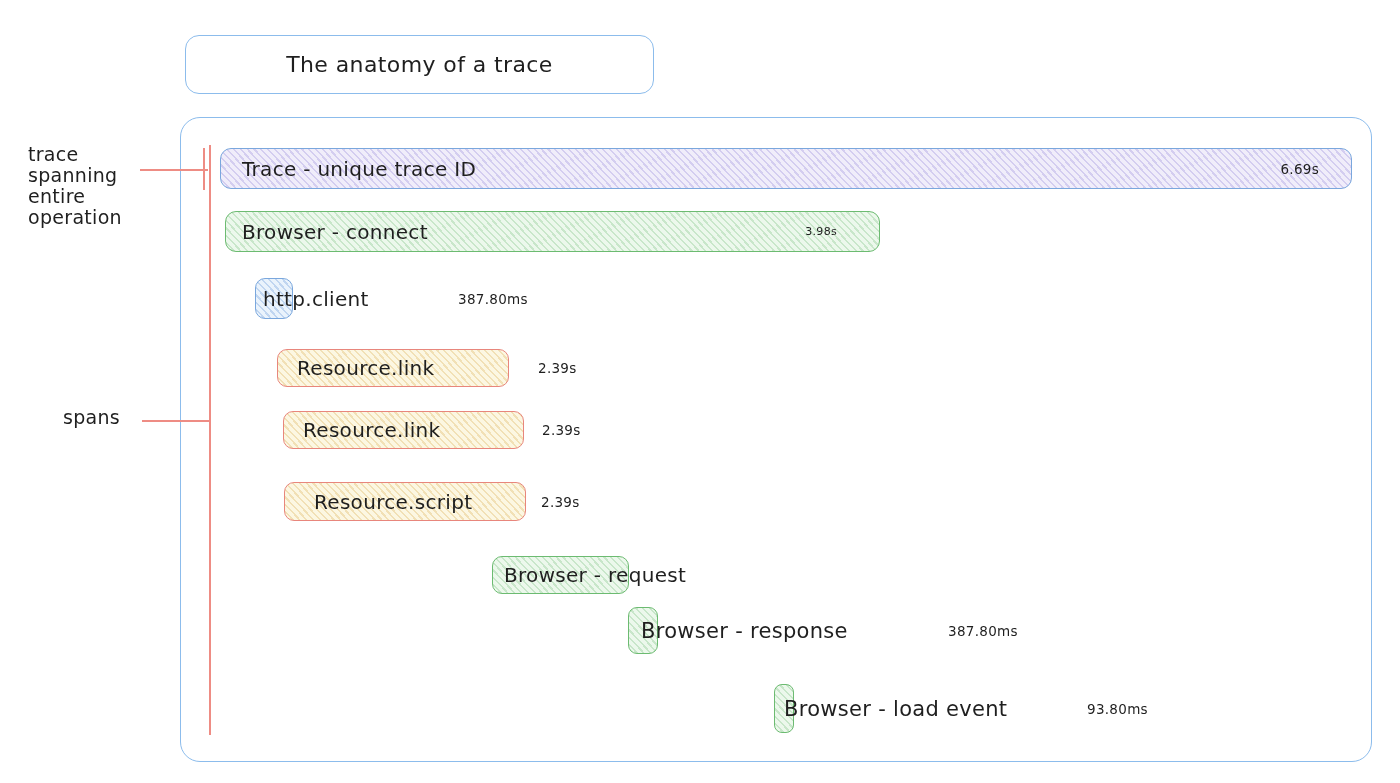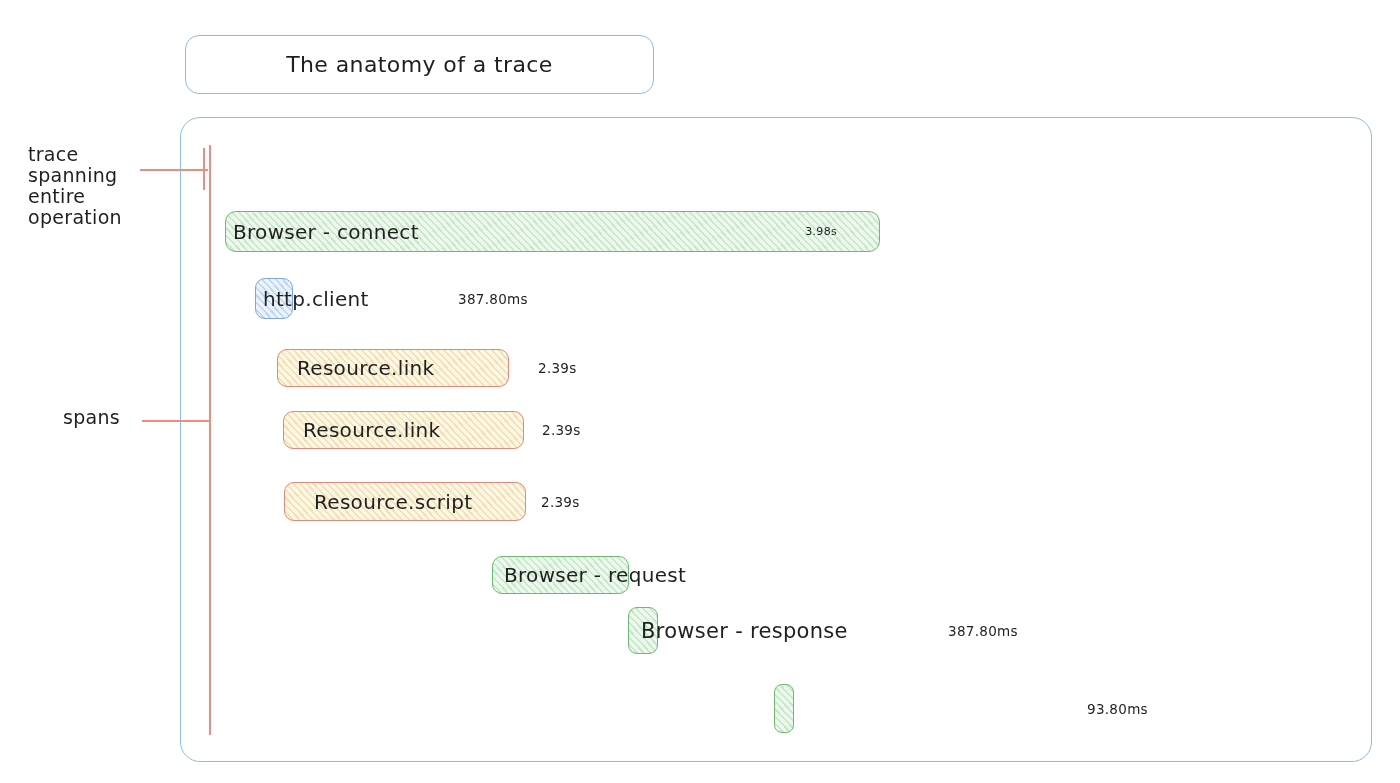--- a/index.html
+++ b/index.html
@@ -96,21 +96,21 @@
     font-size:19px;line-height:21px;letter-spacing:0.3px;
     white-space:pre-line;
   }
   #spans-annotation{
     position:absolute;left:63px;top:406px;
     font-size:19px;letter-spacing:0.3px;
   }
   
   #trace-bar{left:220px;top:148px;width:1132px;height:41px;padding-left:21px;}
   #trace-bar .duration{right:32px;top:0;height:100%;}
-  #span-connect{left:225px;top:211px;width:655px;height:41px;padding-left:7px;}
+  #span-connect{left:225px;top:211px;width:655px;height:41px;padding-left:16px;}
   #span-connect .duration{right:42px;top:0;height:100%;font-size:11px;}
   #span-http-box{left:255px;top:278px;width:38px;height:41px;border-radius:10px;}
   #span-http-label{left:263px;top:278px;height:41px;}
   #span-http-duration{left:458px;top:278px;height:41px;}
   #span-res1{left:277px;top:349px;width:232px;height:38px;padding-left:19px;border-radius:10px;}
   #span-res1-duration{left:538px;top:349px;height:38px;}
   #span-res2{left:283px;top:411px;width:241px;height:38px;padding-left:19px;border-radius:10px;}
   #span-res2-duration{left:542px;top:411px;height:38px;}
   #span-res3{left:284px;top:482px;width:242px;height:39px;padding-left:29px;border-radius:10px;}
   #span-res3-duration{left:541px;top:482px;height:39px;}
@@ -138,20 +138,24 @@
   <div id="trace-pointer-line" class="red-line"></div>
   <div id="trace-pointer-tick" class="red-line"></div>
   <div id="spans-pointer-line" class="red-line"></div>
 
   <div id="trace-annotation">trace
 spanning
 entire
 operation</div>
   <div id="spans-annotation">spans</div>
 
+  <div id="trace-bar" class="box hachure-lavender">
+    <div class="bar-label">Trace - unique trace ID</div>
+    <div class="duration">6.69s</div>
+  </div>
 
   <div id="span-connect" class="box hachure-green">
     <div class="bar-label">Browser - connect</div>
     <div class="duration">3.98s</div>
   </div>
 
   <div id="span-http-box" class="box hachure-blue"></div>
   <div id="span-http-label" class="free-label">http.client</div>
   <div id="span-http-duration" class="duration">387.80ms</div>
 
@@ -171,15 +175,16 @@
   <div id="span-res3-duration" class="duration">2.39s</div>
 
   <div id="span-request-box" class="box hachure-green"></div>
   <div id="span-request-label" class="free-label">Browser - request</div>
 
   <div id="span-response-box" class="box hachure-green"></div>
   <div id="span-response-label" class="free-label">Browser - response</div>
   <div id="span-response-duration" class="duration">387.80ms</div>
 
   <div id="span-load-box" class="box hachure-green"></div>
+  <div id="span-load-label" class="free-label">Browser - load event</div>
   <div id="span-load-duration" class="duration">93.80ms</div>
 
 </div>
 
 </body></html>

